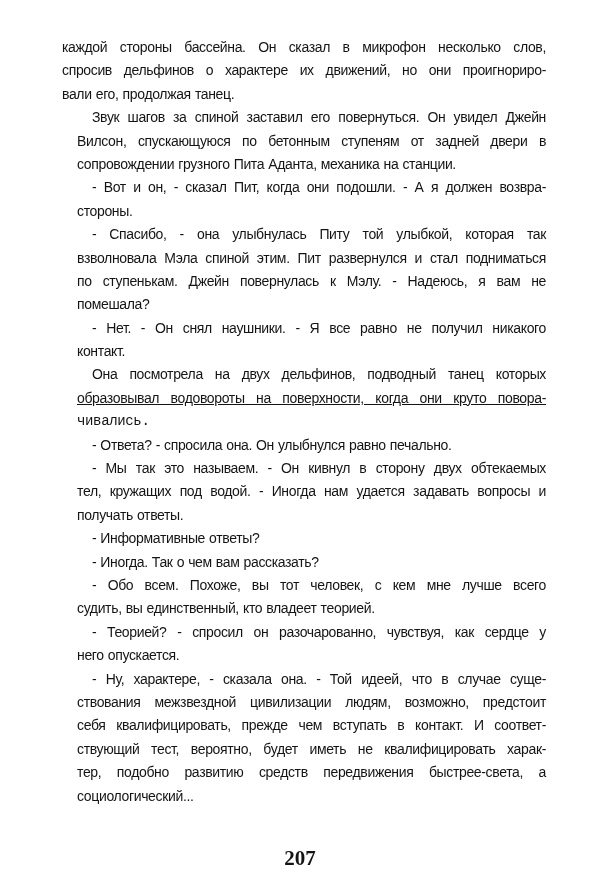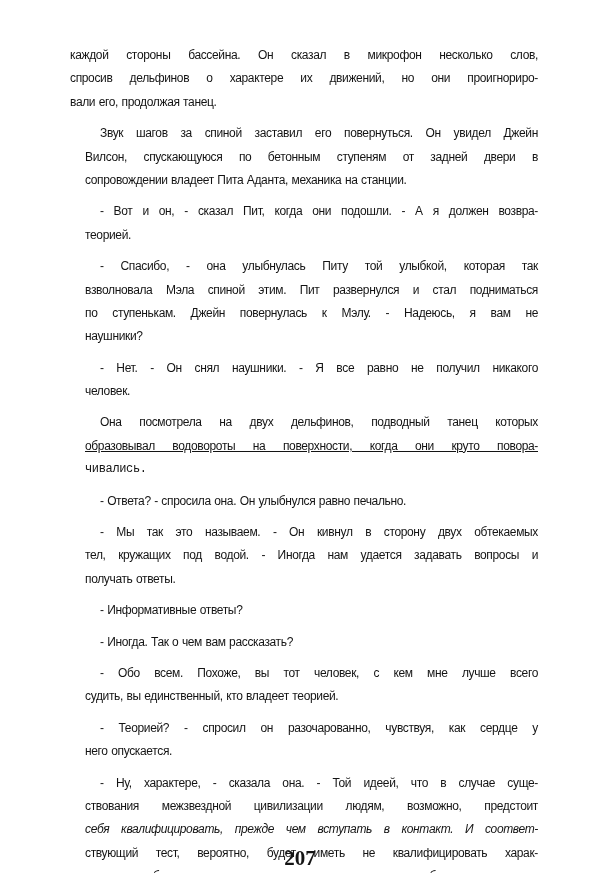--- a/index.html
+++ b/index.html
@@ -15,22 +15,22 @@
     font-family: "Liberation Sans", "DejaVu Sans", sans-serif;
     color: #141414;
   }
   .page {
     position: absolute;
     left: 62px;
     top: 36px;
     width: 484px;
   }
   .para {
-    margin: 8px;
-    font-size: 12px;
+    margin: 0;
+    font-size: 14px;
     line-height: 23.4px;
     text-align: justify;
     letter-spacing: -0.35px;
     word-spacing: 0.5px;
     transform-origin: left top;
   }
   .para.indent {
     text-indent: 15px;
   }
   .line {
@@ -61,35 +61,35 @@
 
 <div class="page">
   <p class="para">
     <span class="line" style="padding-left: 0px; white-space: normal;">каждой стороны бассейна. Он сказал в микрофон несколько слов,</span>
     <span class="line" style="padding-left: 0px; white-space: normal;">спросив дельфинов о характере их движений, но они проигнориро-</span>
     <span class="line last" style="padding-left: 0px; white-space: normal;">вали его, продолжая танец.</span>
   </p>
   <p class="para indent">
     <span class="line" style="padding-left: 15px; white-space: normal;">Звук шагов за спиной заставил его повернуться. Он увидел Джейн</span>
     <span class="line" style="padding-left: 0px; white-space: normal;">Вилсон, спускающуюся по бетонным ступеням от задней двери в</span>
-    <span class="line last" style="padding-left: 0px; white-space: normal;">сопровождении владеет Пита Аданта, механика на станции.</span>
+    <span class="line last" style="padding-left: 0px; white-space: normal;">сопровождении грузного Пита Аданта, механика на станции.</span>
   </p>
   <p class="para indent">
     <span class="line" style="padding-left: 15px; white-space: normal;">- Вот и он, - сказал Пит, когда они подошли. - А я должен возвра-</span>
-    <span class="line last" style="padding-left: 0px; white-space: normal;">теорией.</span>
+    <span class="line last" style="padding-left: 0px; white-space: normal;">стороны.</span>
   </p>
   <p class="para indent">
     <span class="line" style="padding-left: 15px; white-space: normal;">- Спасибо, - она улыбнулась Питу той улыбкой, которая так</span>
     <span class="line" style="padding-left: 0px; white-space: normal;">взволновала Мэла спиной этим. Пит развернулся и стал подниматься</span>
     <span class="line" style="padding-left: 0px; white-space: normal;">по ступенькам. Джейн повернулась к Мэлу. - Надеюсь, я вам не</span>
-    <span class="line last" style="padding-left: 0px; white-space: normal;">наушники?</span>
+    <span class="line last" style="padding-left: 0px; white-space: normal;">помешала?</span>
   </p>
   <p class="para indent">
     <span class="line" style="padding-left: 15px; white-space: normal;">- Нет. - Он снял наушники. - Я все равно не получил никакого</span>
-    <span class="line last" style="padding-left: 0px; white-space: normal;">человек.</span>
+    <span class="line last" style="padding-left: 0px; white-space: normal;">контакт.</span>
   </p>
   <p class="para indent">
     <span class="line" style="padding-left: 15px; white-space: normal;">Она посмотрела на двух дельфинов, подводный танец которых</span>
     <span class="line" style="padding-left: 0px; white-space: normal; text-decoration: underline;">образовывал водовороты на поверхности, когда они круто повора-</span>
     <span class="line last" style="padding-left: 0px; white-space: normal; font-family: Liberation Mono, monospace;">чивались.</span>
   </p>
   <p class="para indent">
     <span class="line last" style="padding-left: 15px; white-space: normal;">- Ответа? - спросила она. Он улыбнулся равно печально.</span>
   </p>
   <p class="para indent">
@@ -107,20 +107,20 @@
     <span class="line" style="padding-left: 15px; white-space: normal;">- Обо всем. Похоже, вы тот человек, с кем мне лучше всего</span>
     <span class="line last" style="padding-left: 0px; white-space: normal;">судить, вы единственный, кто владеет теорией.</span>
   </p>
   <p class="para indent">
     <span class="line" style="padding-left: 15px; white-space: normal;">- Теорией? - спросил он разочарованно, чувствуя, как сердце у</span>
     <span class="line last" style="padding-left: 0px; white-space: normal;">него опускается.</span>
   </p>
   <p class="para indent">
     <span class="line" style="padding-left: 15px; white-space: normal;">- Ну, характере, - сказала она. - Той идеей, что в случае суще-</span>
     <span class="line" style="padding-left: 0px; white-space: normal;">ствования межзвездной цивилизации людям, возможно, предстоит</span>
-    <span class="line" style="padding-left: 0px; white-space: normal; font-style: italic;">себя квалифицировать, прежде чем вступать в контакт. И соответ-</span>
+    <span class="line" style="padding-left: 0px; white-space: normal;">себя квалифицировать, прежде чем вступать в контакт. И соответ-</span>
     <span class="line" style="padding-left: 0px; white-space: normal;">ствующий тест, вероятно, будет иметь не квалифицировать харак-</span>
     <span class="line" style="padding-left: 0px; white-space: normal;">тер, подобно развитию средств передвижения быстрее-света, а</span>
     <span class="line last" style="padding-left: 0px; white-space: normal;">социологический...</span>
   </p>
 </div>
 
 <div class="page-number">207</div>
 
 </body></html>

